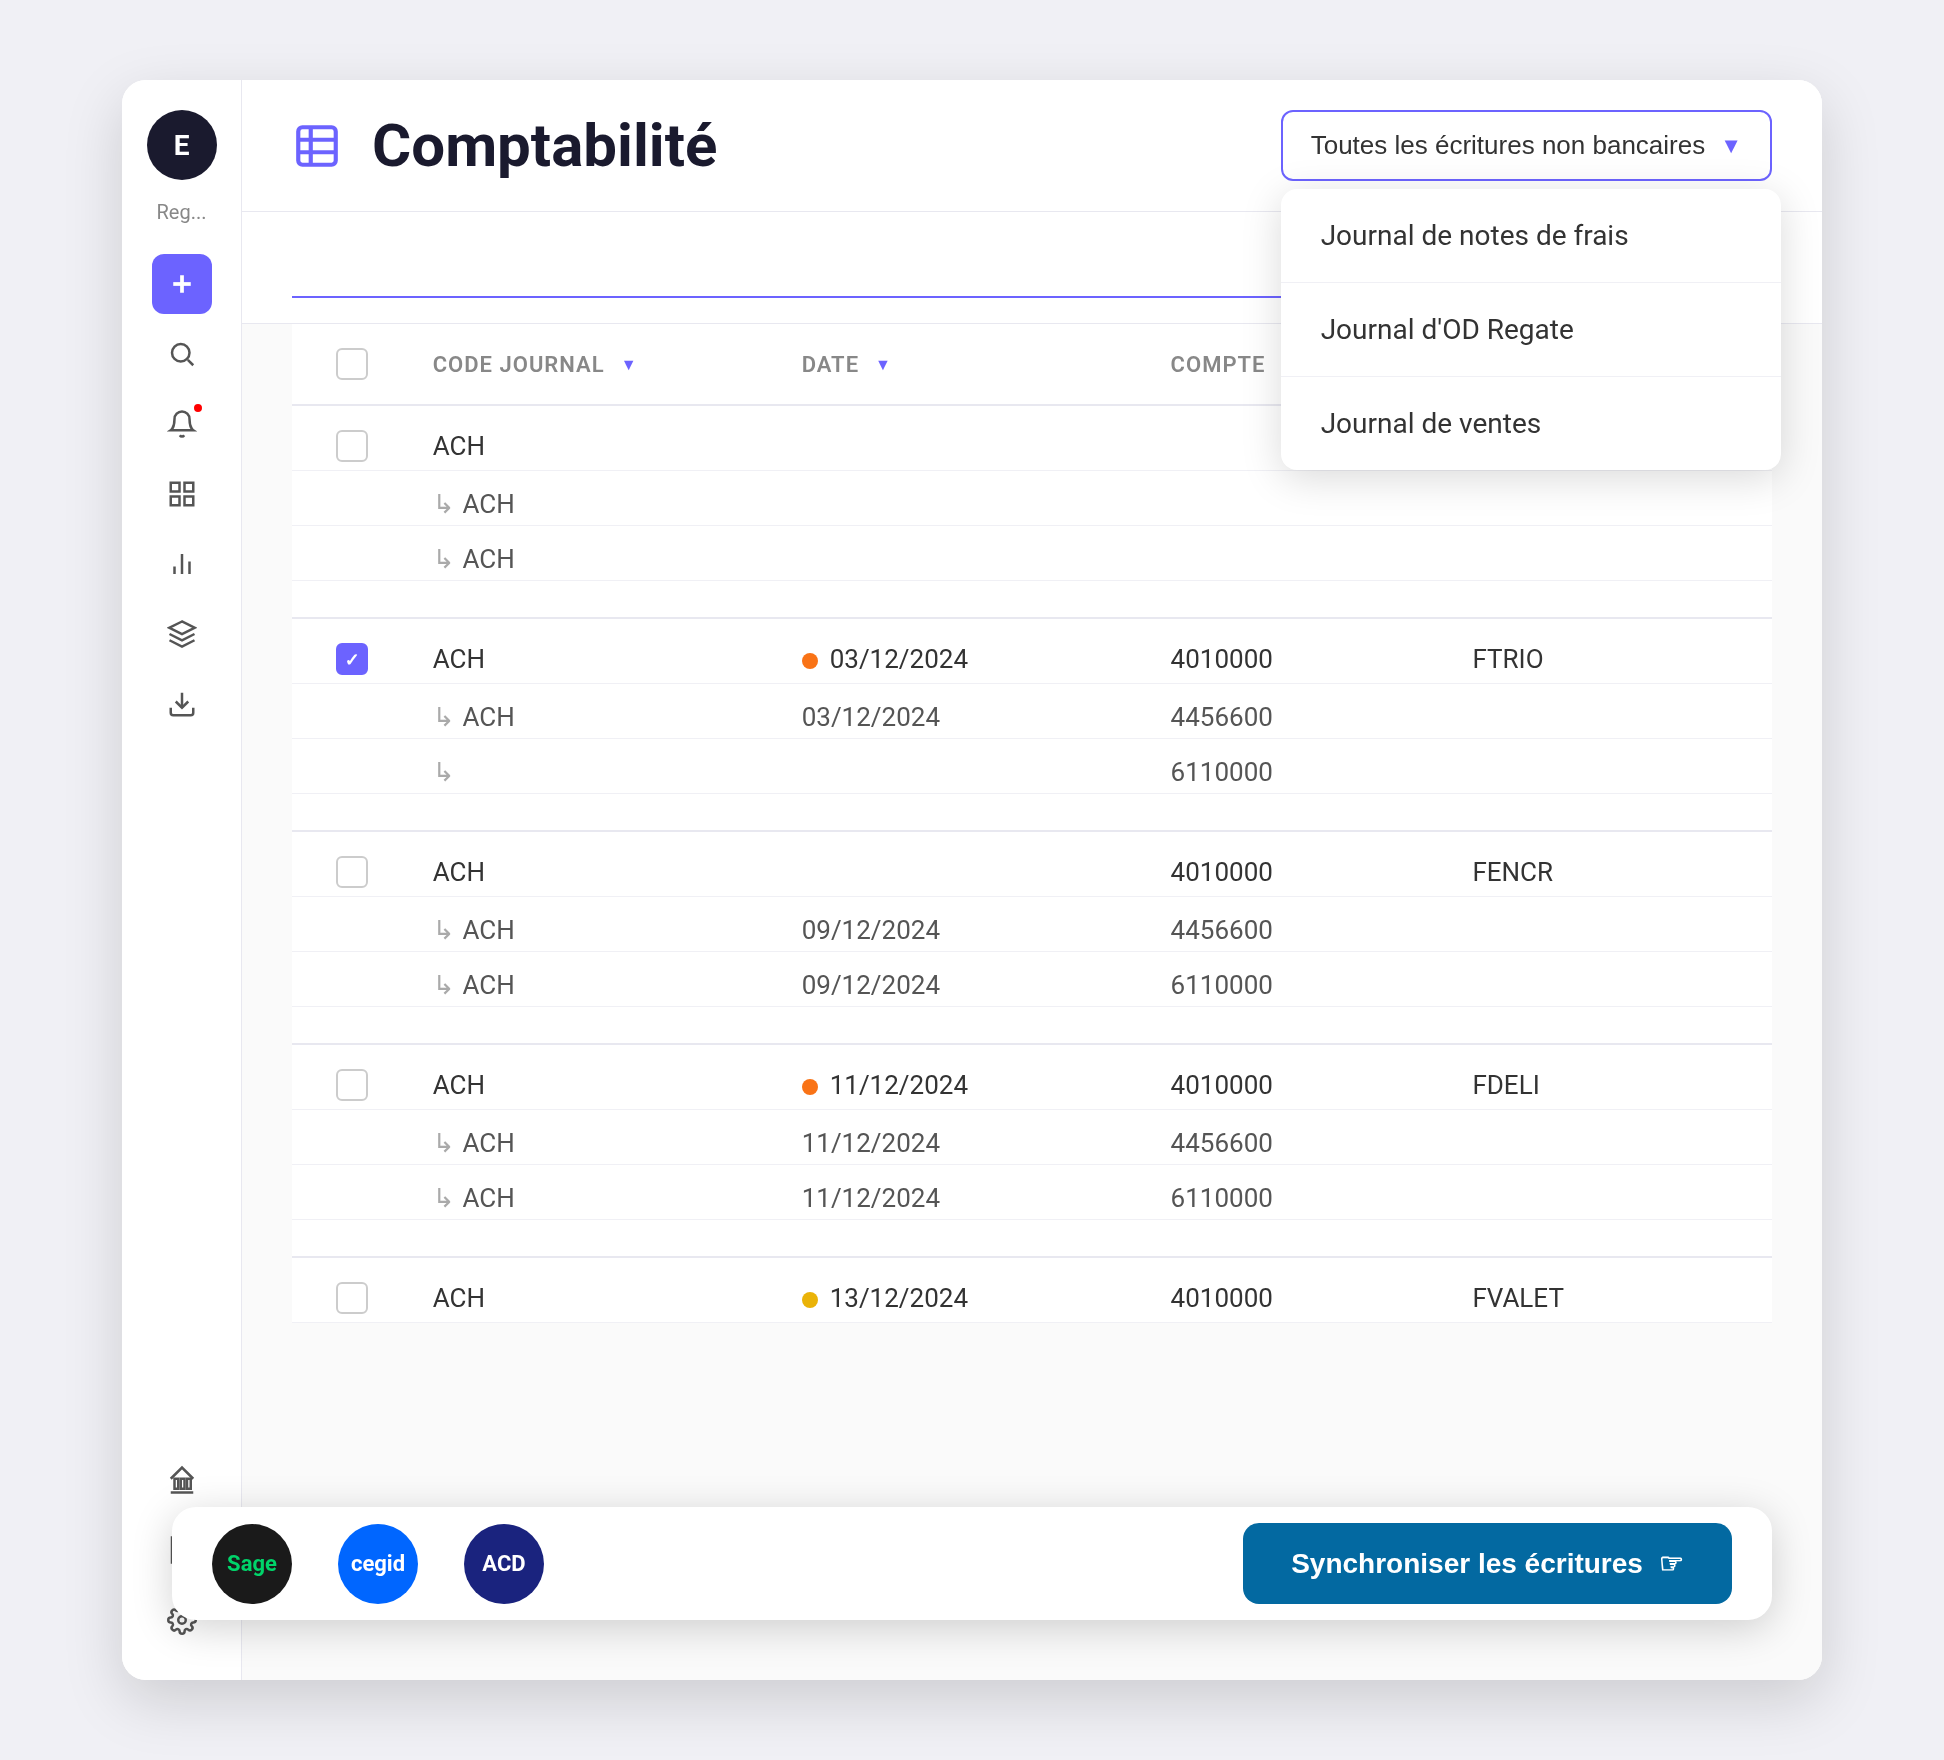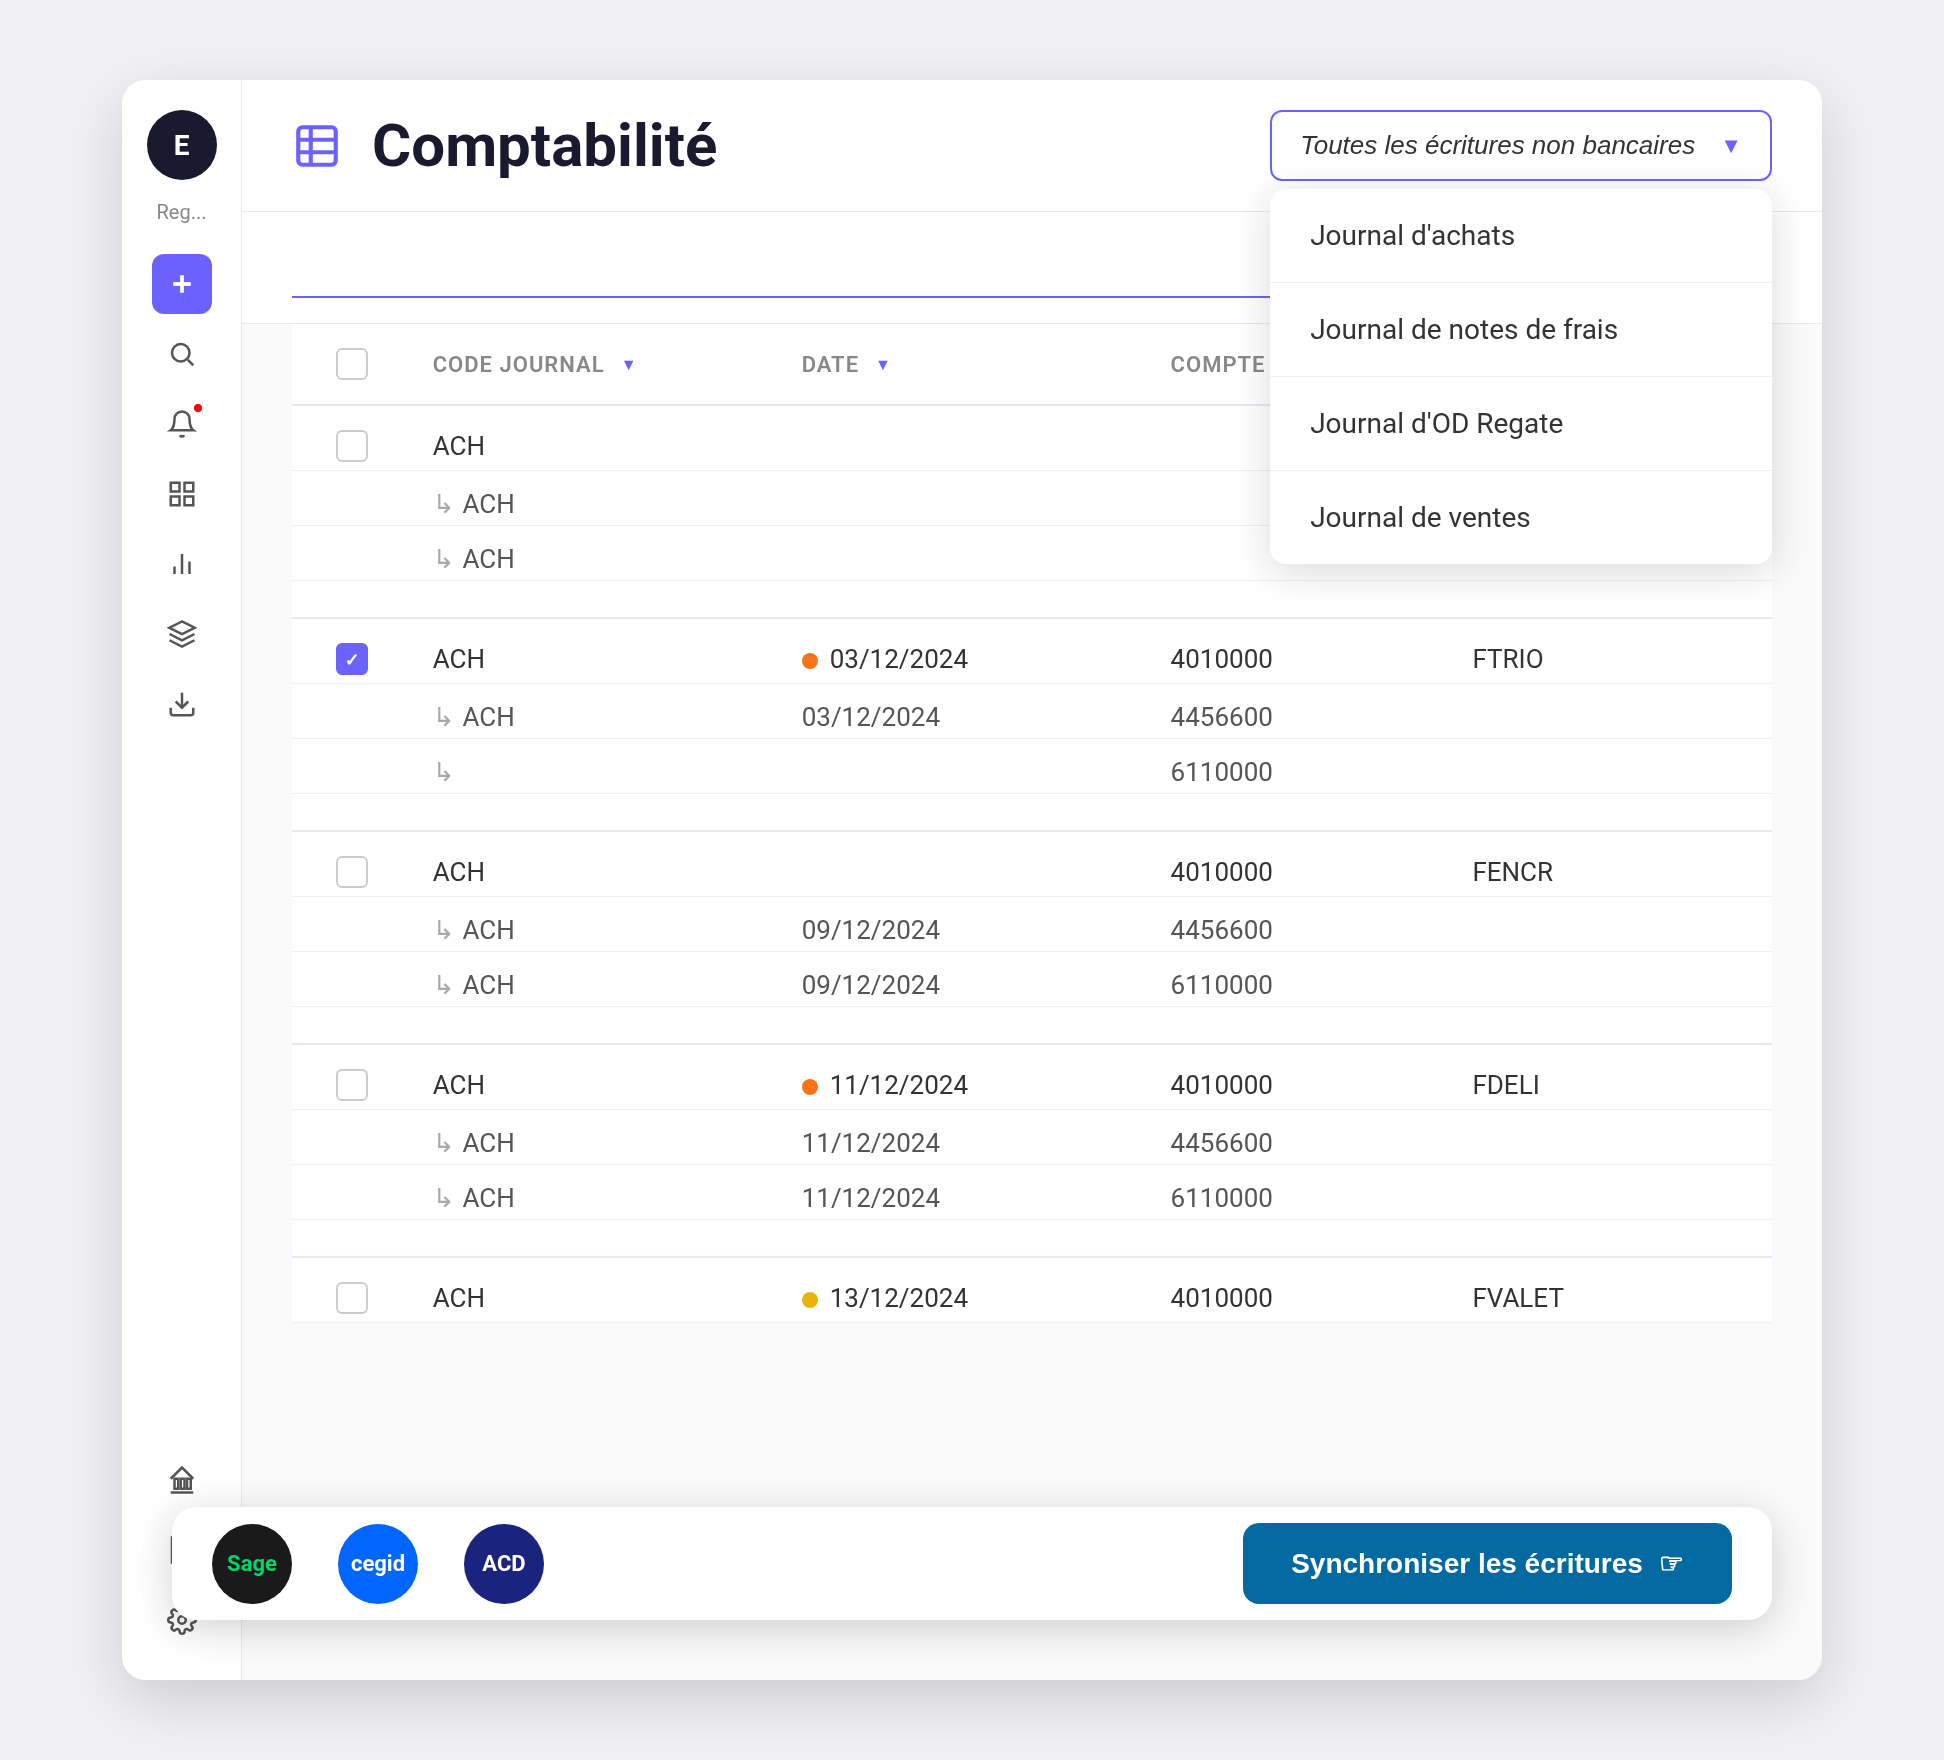--- a/index.html
+++ b/index.html
@@ -139,30 +139,29 @@
     }
 
     .header-dropdown {
       margin-left: auto;
       position: relative;
     }
 
     .dropdown-btn {
       display: flex;
       align-items: center;
-      gap: 25px;
+      gap: 15px;
       padding: 18px 28px;
       border: 2px solid #6c63ff;
       border-radius: 12px;
       background: white;
       font-size: 26px;
       color: #333;
       cursor: pointer;
       min-width: 440px;
-      font-style: italic;
     }
 
     .dropdown-arrow {
       margin-left: auto;
       color: #6c63ff;
       font-size: 22px;
     }
 
     
     .dropdown-menu {
@@ -480,21 +479,20 @@
       </span>
       <h1 class="header-title">Comptabilité</h1>
 
       <div class="header-dropdown">
         <button class="dropdown-btn">
           <span>Toutes les écritures non bancaires</span>
           <span class="dropdown-arrow">▼</span>
         </button>
 
         <div class="dropdown-menu">
-          <div class="dropdown-item">Journal d'achats</div>
           <div class="dropdown-item">Journal de notes de frais</div>
           <div class="dropdown-item">Journal d'OD Regate</div>
           <div class="dropdown-item">Journal de ventes</div>
         </div>
       </div>
     </div>
 
     <div class="search-bar-container">
       <input class="search-bar" type="text" style="">
     </div>

